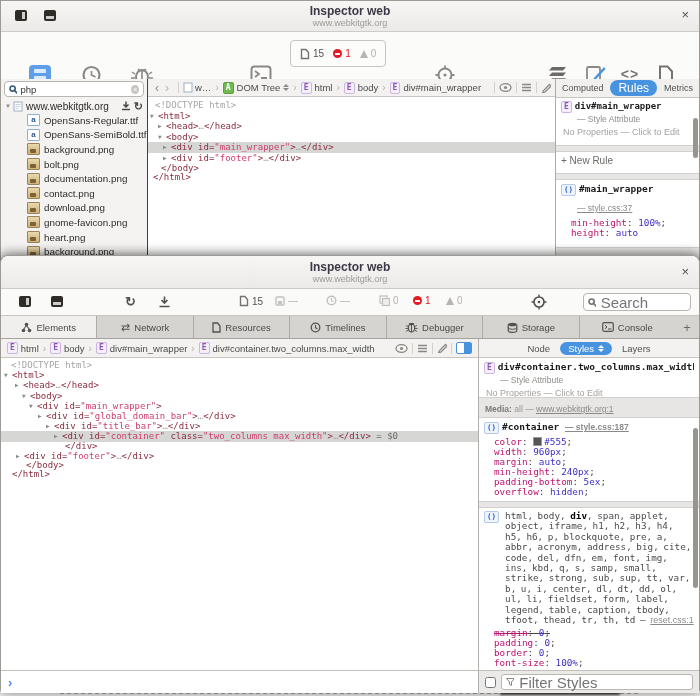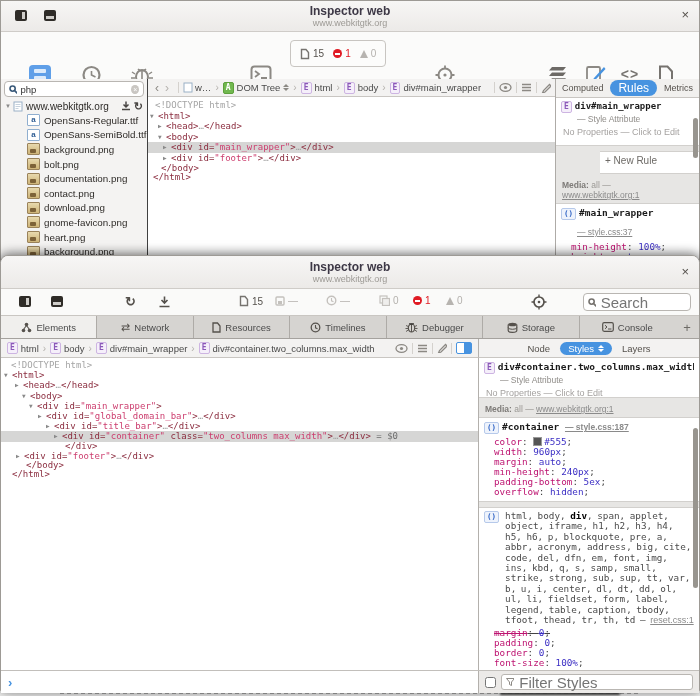--- a/index.html
+++ b/index.html
@@ -338,26 +338,22 @@
           <span>Computed</span>
           <span class="pill" style="font-size:12px;">Rules</span>
           <span>Metrics</span>
         </div>
         <div class="rpanel" style="flex:1;">
           <div class="sec" style="height:40px;overflow:hidden;border-top:none;">
             <div class="selline" style="white-space:normal;font-size:9px;"><span class="chip e">E</span><span>div#main_wrapper</span></div>
             <div class="noteline">— Style Attribute</div>
             <div class="emptyline">No Properties — Click to Edit</div>
           </div>
-          <div class="sec" style="height:14px;font-family:'Liberation Sans',sans-serif;font-size:10px;color:#6d6a66;margin-left:44px;">
+          <div class="sec" style="height:14px;font-family:'Liberation Sans',sans-serif;font-size:10px;color:#6d6a66;">
             <span>+ New Rule</span>
-          </div>
-          <div class="medialine">
-            <b>Media:</b> <span>all —</span><br>
-            <a class="rlink">www.webkitgtk.org:1</a>
           </div>
           <div class="sec" style="height:60px;overflow:hidden;margin-bottom:0;">
             <div class="selline"><span class="chip c">()</span><span>#main_wrapper</span></div>
             <div style="margin-left:16px;"><a class="rlink">— style.css:37</a></div>
             <div class="props">
                 <div class="prop"><span class="pn">min-height</span><span class="pp">: </span><span class="pv">100%</span><span class="pp">;</span></div>
                 <div class="prop"><span class="pn">height</span><span class="pp">: </span><span class="pv">auto</span></div>
               </div>
           </div>
           <div class="scrollthumb" style="right:1px;top:20px;height:40px;"></div>

